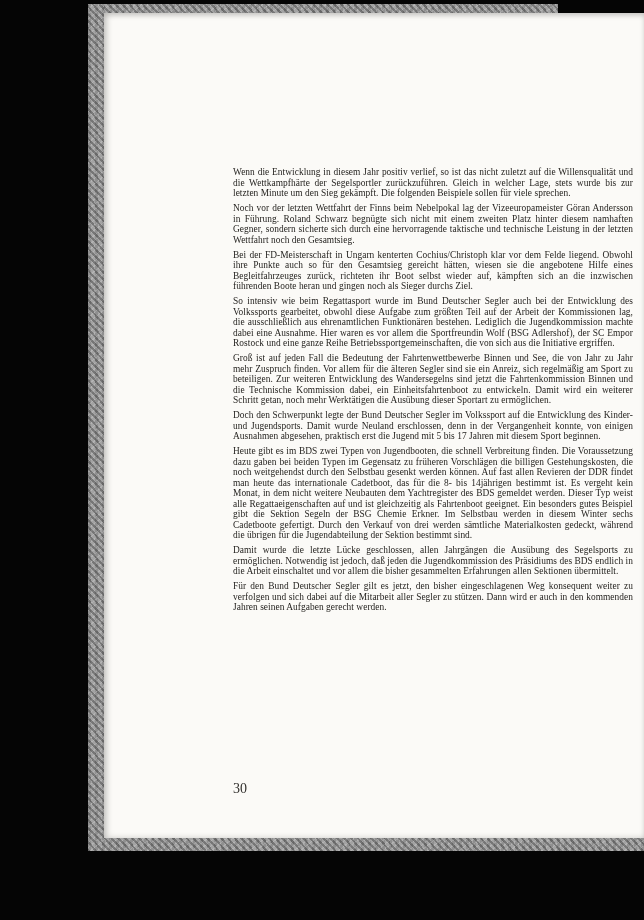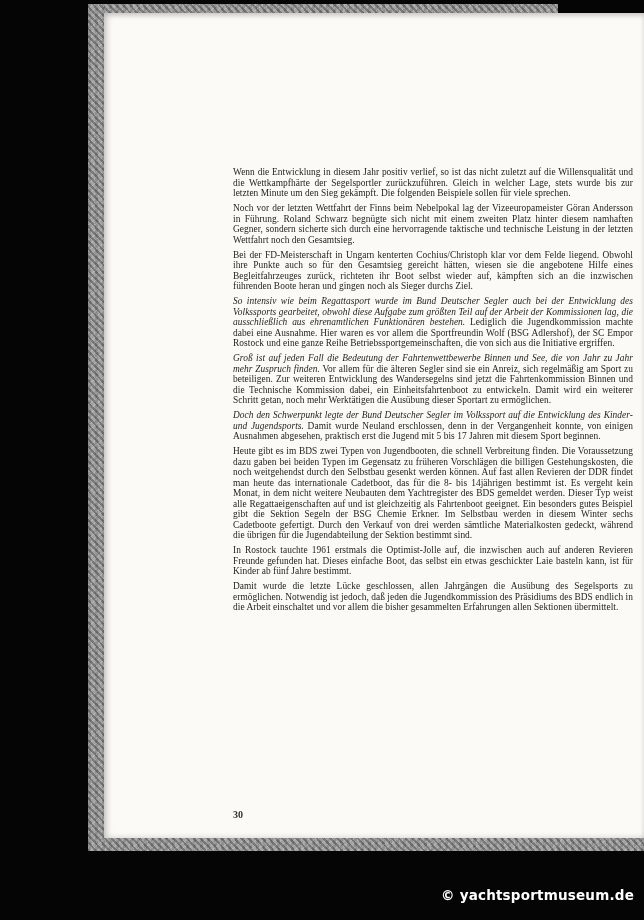--- a/index.html
+++ b/index.html
@@ -32,27 +32,26 @@
   .text-block{
     position:absolute;
     left:129px;top:154px;width:400px;
     color:#262421;
     font-size:9.4px;
     line-height:10.5px;
     text-align:justify;
     letter-spacing:.05px;
   }
   .text-block p.para{margin:0 0 4.5px 0;}
-  .text-block .it{font-style:italic;}
+  .text-block .it{}
   .page-number{
     position:absolute;
-    left:129px;top:796px;
+    left:129px;top:768px;
     color:#33312e;
-    font-size:10px;
-    font-weight:bold;
+    font-size:14px;
   }
   .watermark{
     position:absolute;
     right:10px;top:887px;
     color:#ffffff;
     font-family:"DejaVu Sans", sans-serif;
     font-weight:bold;
     font-size:13.5px;
     letter-spacing:.2px;
   }
@@ -67,20 +66,19 @@
 
   <div class="page">
     <div class="text-block">
         <p class="para"><span>Wenn die Entwicklung in diesem Jahr positiv verlief, so ist das nicht zuletzt auf die Willensqualität und die Wettkampfhärte der Segelsportler zurückzuführen. Gleich in welcher Lage, stets wurde bis zur letzten Minute um den Sieg gekämpft. Die folgenden Beispiele sollen für viele sprechen.</span></p>
         <p class="para"><span>Noch vor der letzten Wettfahrt der Finns beim Nebelpokal lag der Vizeeuropameister Göran Andersson in Führung. Roland Schwarz begnügte sich nicht mit einem zweiten Platz hinter diesem namhaften Gegner, sondern sicherte sich durch eine hervorragende taktische und technische Leistung in der letzten Wettfahrt noch den Gesamtsieg.</span></p>
         <p class="para"><span>Bei der FD-Meisterschaft in Ungarn kenterten Cochius/Christoph klar vor dem Felde liegend. Obwohl ihre Punkte auch so für den Gesamtsieg gereicht hätten, wiesen sie die angebotene Hilfe eines Begleitfahrzeuges zurück, richteten ihr Boot selbst wieder auf, kämpften sich an die inzwischen führenden Boote heran und gingen noch als Sieger durchs Ziel.</span></p>
         <p class="para"><span class="it">So intensiv wie beim Regattasport wurde im Bund Deutscher Segler auch bei der Entwicklung des Volkssports gearbeitet, obwohl diese Aufgabe zum größten Teil auf der Arbeit der Kommissionen lag, die ausschließlich aus ehrenamtlichen Funktionären bestehen.</span><span> Lediglich die Jugendkommission machte dabei eine Ausnahme. Hier waren es vor allem die Sportfreundin Wolf (BSG Adlershof), der SC Empor Rostock und eine ganze Reihe Betriebssportgemeinschaften, die von sich aus die Initiative ergriffen.</span></p>
         <p class="para"><span class="it">Groß ist auf jeden Fall die Bedeutung der Fahrtenwettbewerbe Binnen und See, die von Jahr zu Jahr mehr Zuspruch finden.</span><span> Vor allem für die älteren Segler sind sie ein Anreiz, sich regelmäßig am Sport zu beteiligen. Zur weiteren Entwicklung des Wandersegelns sind jetzt die Fahrtenkommission Binnen und die Technische Kommission dabei, ein Einheitsfahrtenboot zu entwickeln. Damit wird ein weiterer Schritt getan, noch mehr Werktätigen die Ausübung dieser Sportart zu ermöglichen.</span></p>
         <p class="para"><span class="it">Doch den Schwerpunkt legte der Bund Deutscher Segler im Volkssport auf die Entwicklung des Kinder- und Jugendsports.</span><span> Damit wurde Neuland erschlossen, denn in der Vergangenheit konnte, von einigen Ausnahmen abgesehen, praktisch erst die Jugend mit 5 bis 17 Jahren mit diesem Sport beginnen.</span></p>
         <p class="para"><span>Heute gibt es im BDS zwei Typen von Jugendbooten, die schnell Verbreitung finden. Die Voraussetzung dazu gaben bei beiden Typen im Gegensatz zu früheren Vorschlägen die billigen Gestehungskosten, die noch weitgehendst durch den Selbstbau gesenkt werden können. Auf fast allen Revieren der DDR findet man heute das internationale Cadetboot, das für die 8- bis 14jährigen bestimmt ist. Es vergeht kein Monat, in dem nicht weitere Neubauten dem Yachtregister des BDS gemeldet werden. Dieser Typ weist alle Regattaeigenschaften auf und ist gleichzeitig als Fahrtenboot geeignet. Ein besonders gutes Beispiel gibt die Sektion Segeln der BSG Chemie Erkner. Im Selbstbau werden in diesem Winter sechs Cadetboote gefertigt. Durch den Verkauf von drei werden sämtliche Materialkosten gedeckt, während die übrigen für die Jugendabteilung der Sektion bestimmt sind.</span></p>
-        <p class="para"><span>In Rostock tauchte 1961 erstmals die Optimist-Jolle auf, die inzwischen auch auf anderen Revieren Freunde gefunden hat. Dieses einfache Boot, das selbst ein etwas geschickter Laie basteln kann, ist für Kinder ab fünf Jahre bestimmt.</span></p>
         <p class="para"><span>Damit wurde die letzte Lücke geschlossen, allen Jahrgängen die Ausübung des Segelsports zu ermöglichen. Notwendig ist jedoch, daß jeden die Jugendkommission des Präsidiums des BDS endlich in die Arbeit einschaltet und vor allem die bisher gesammelten Erfahrungen allen Sektionen übermittelt.</span></p>
+        <p class="para"><span>Für den Bund Deutscher Segler gilt es jetzt, den bisher eingeschlagenen Weg konsequent weiter zu verfolgen und sich dabei auf die Mitarbeit aller Segler zu stützen. Dann wird er auch in den kommenden Jahren seinen Aufgaben gerecht werden.</span></p>
       </div>
     <div class="page-number">30</div>
   </div>
 
-  <div class="watermark">© yachtsportmuseum.de</div>
 </div>
 
 </body></html>

